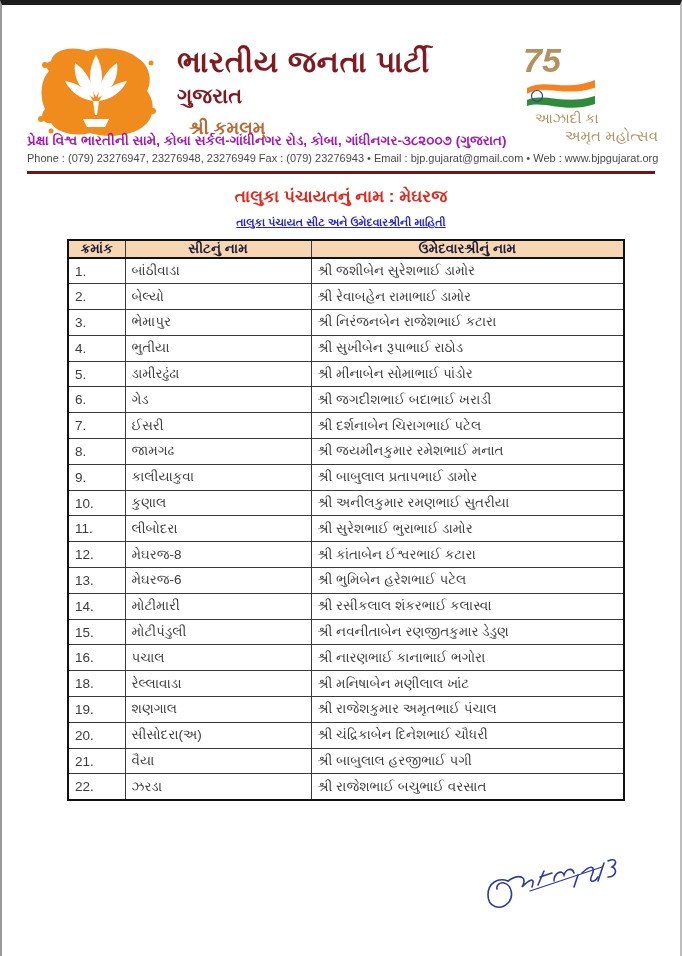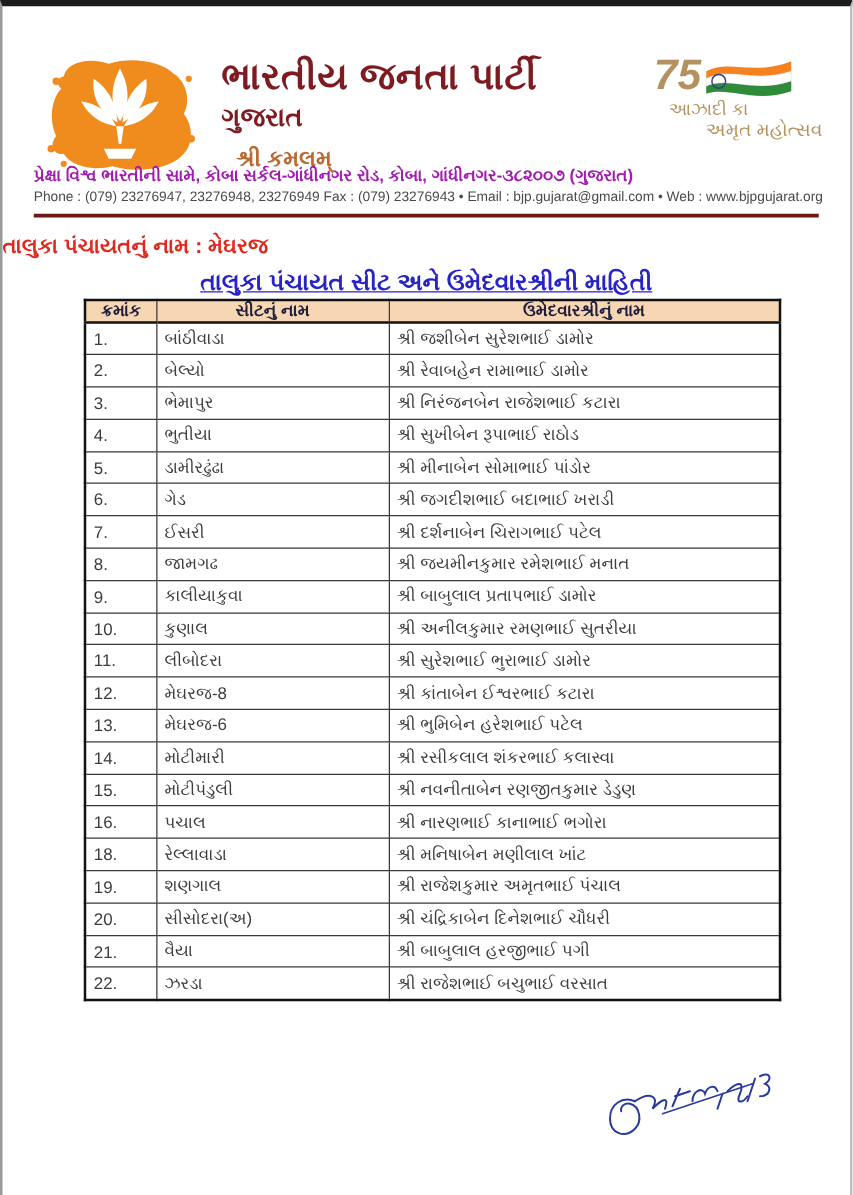--- a/index.html
+++ b/index.html
@@ -15,35 +15,35 @@
   }
 
   
   .letterhead { position:relative; height:128px; }
   .bjp-logo { position:absolute; left:33px; top:36px; width:122px; height:100px; }
   .brand { position:absolute; left:175px; top:40px; }
   .party-name { font-size:30px; font-weight:bold; color:#7e1b20; letter-spacing:.5px; }
   .state-name { font-size:21px; font-weight:bold; color:#7e1b20; margin-top:4px; }
   .office-name { font-size:18px; font-weight:bold; color:#bb6a33; margin-top:10px; margin-left:12px; }
   .azadi { position:absolute; right:22px; top:40px; width:135px; text-align:right; }
-  .azadi-top { display:flex; align-items:flex-start; justify-content:flex-start; }
+  .azadi-top { display:flex; align-items:flex-start; justify-content:center;flex-direction:column; }
   .azadi-75 { font-size:34px; font-weight:bold; color:#b3925f; font-style:italic; line-height:.9; }
   .azadi-text1 { font-size:14px; color:#b3925f; margin-top:-6px; text-align:left; padding-left:12px; }
   .azadi-text2 { font-size:15px; color:#b3925f; text-align:right; }
 
   .addr-block { position:absolute; left:25px; top:128px; width:640px; }
   .addr-line { font-size:13.5px; font-weight:bold; color:#a21caf; }
   .phone-line { font-size:11px; color:#4a4a4a; margin-top:3px; }
   .head-rule { position:absolute; left:25px; right:25px; top:166px; height:3px; background:#6d1717; }
 
   
-  .doc-title { position:absolute; left:0; right:0; top:182px; text-align:left;
+  .doc-title { position:absolute; left:0; right:0; top:182px; text-align:center;
                font-size:17px; font-weight:bold; color:#dd2a1f; }
   .doc-subtitle { position:absolute; left:0; right:0; top:211px; text-align:center;
-               font-size:19px; font-weight:bold; color:#2823c4; text-decoration:underline; }
+               font-size:11px; font-weight:bold; color:#2823c4; text-decoration:underline; }
 
   
   table.seats { position:absolute; left:65px; top:234px; width:556px;
                border-collapse:collapse; table-layout:fixed; }
   table.seats th, table.seats td { border:1px solid #3a3a3a; }
   table.seats { border:2px solid #111; }
   table.seats th {
     background:#f7d6b4; color:#1e1e3c; font-size:13.5px; font-weight:bold;
     height:14px; text-align:center; border-bottom:2px solid #111;
   }

